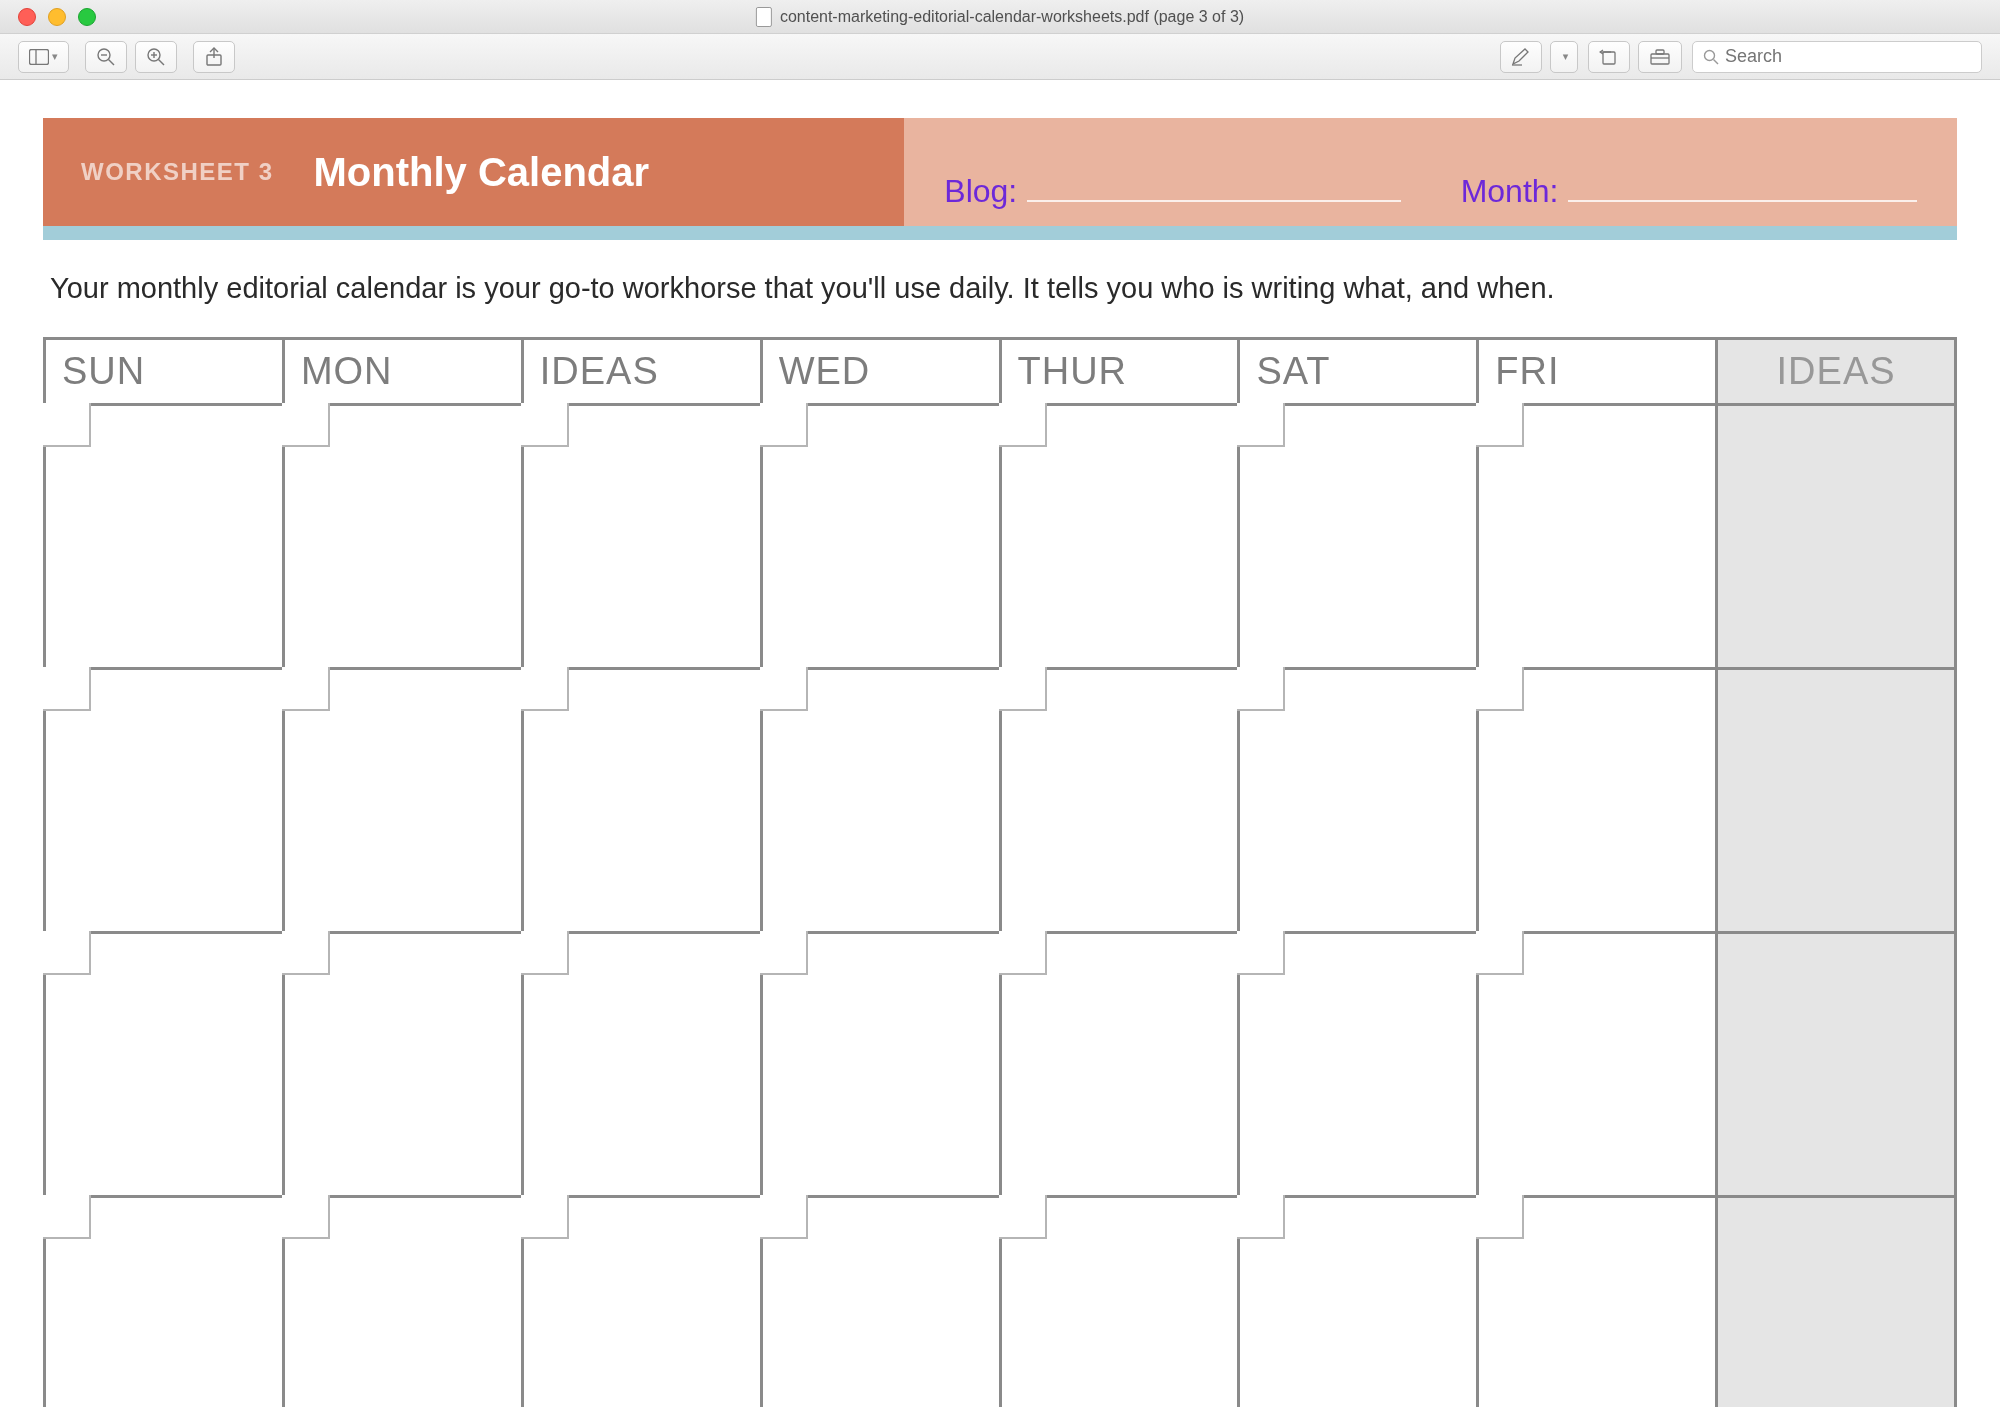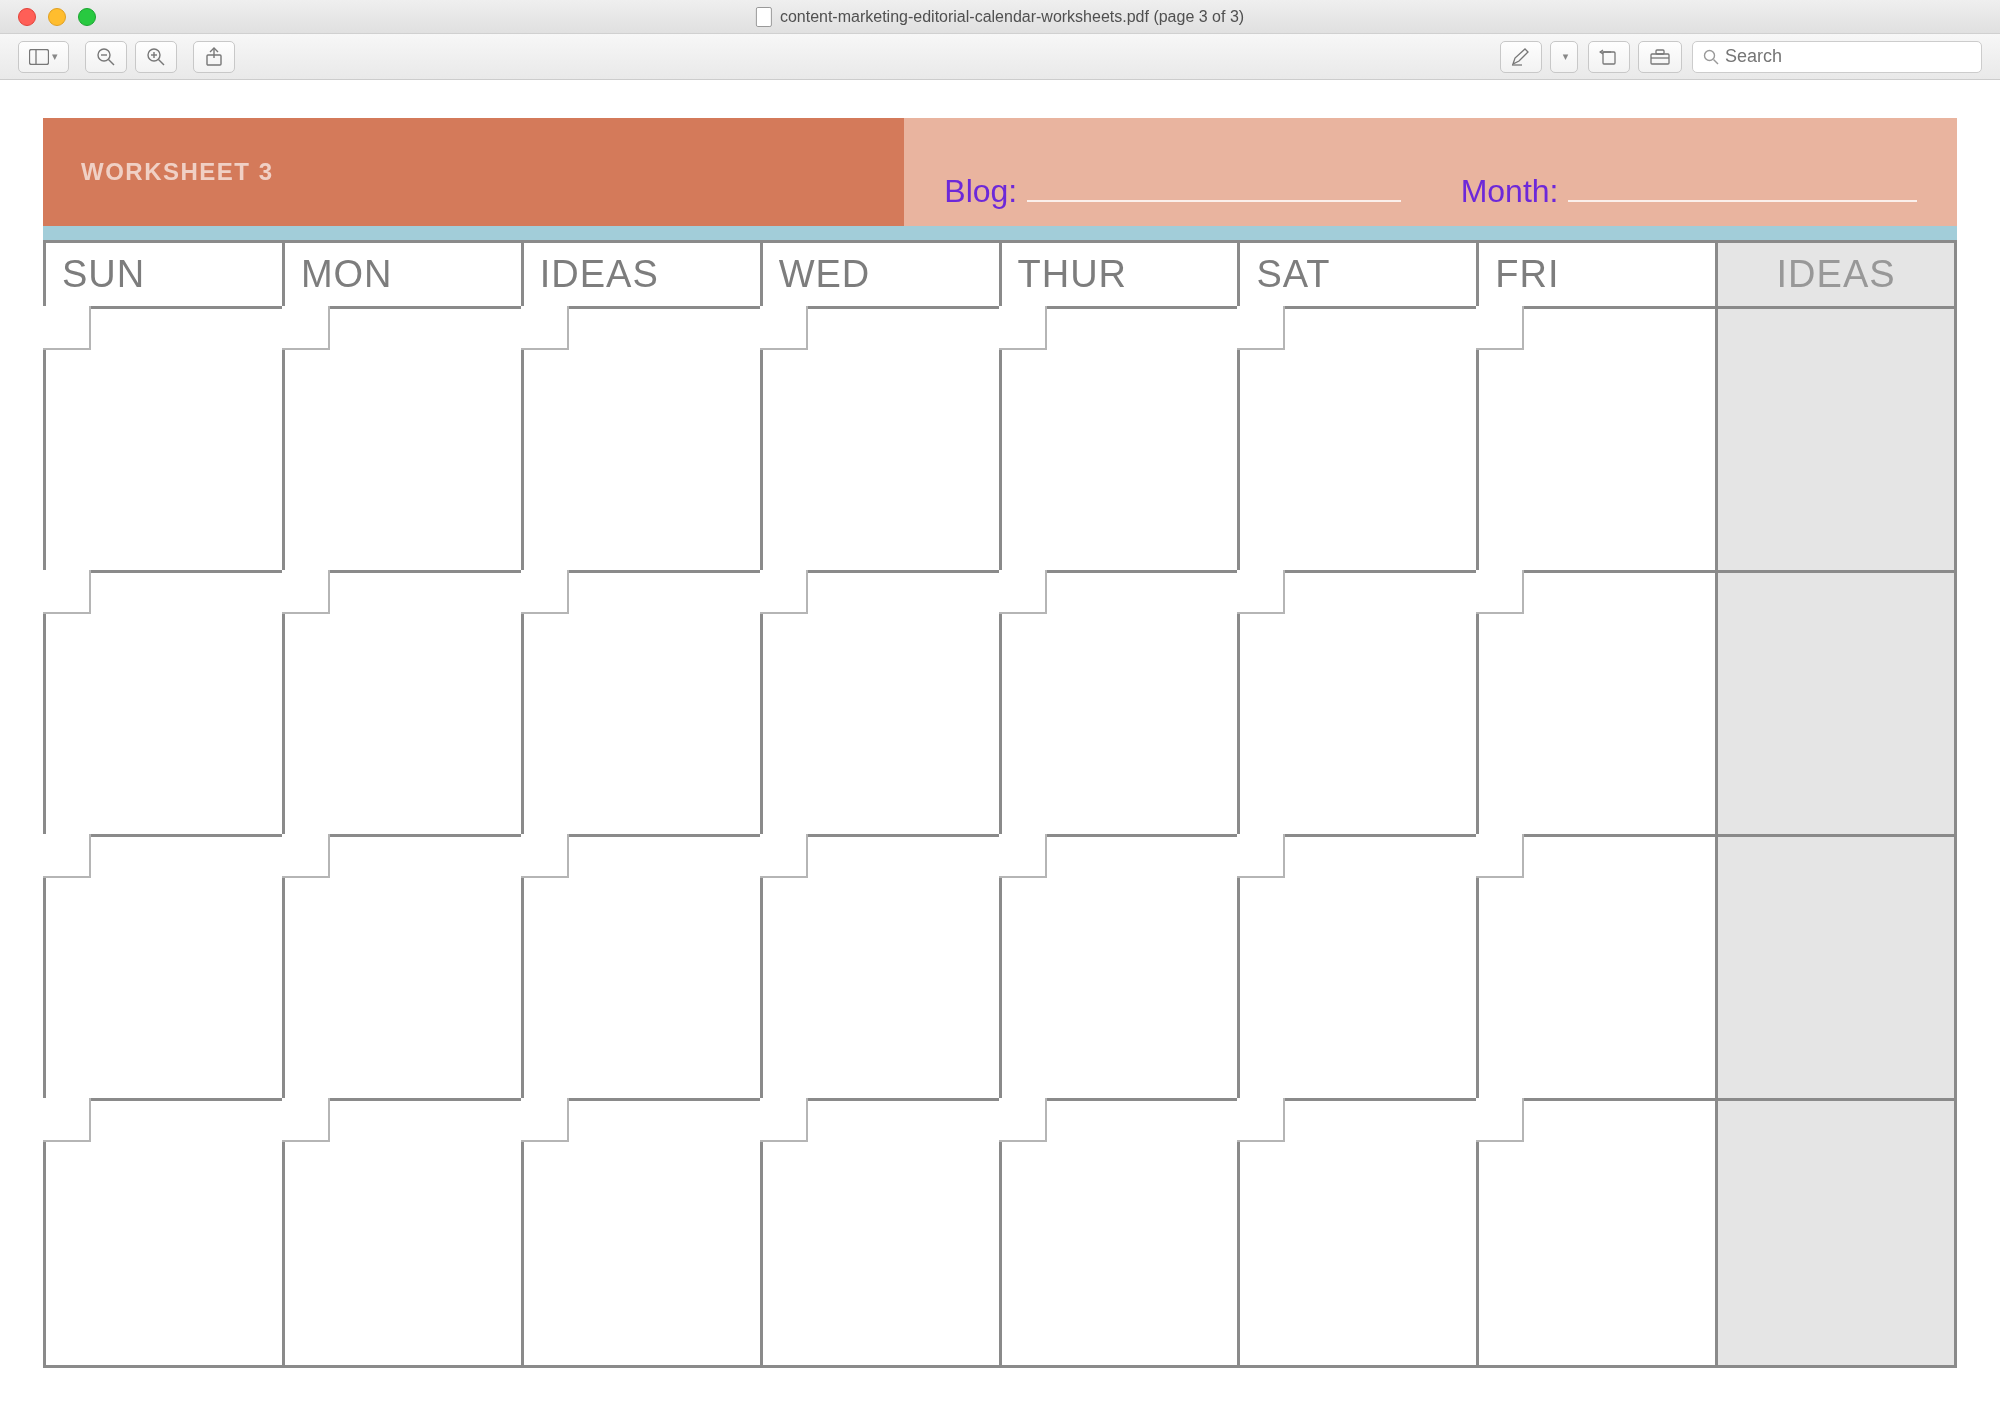--- a/index.html
+++ b/index.html
@@ -311,33 +311,35 @@
       </svg>
     <input class="search-input" placeholder="Search" style="">
   </div>
 </div>
 
 <div class="content-area">
   <div class="document">
     <div class="banner">
       <div class="banner-left">
         <span class="worksheet-label">WORKSHEET 3</span>
+        <span class="doc-title">Monthly Calendar</span>
       </div>
       <div class="banner-right">
         <div class="field-group">
           <span class="field-label">Blog:</span>
           <span class="field-line"></span>
         </div>
         <div class="field-group">
           <span class="field-label">Month:</span>
           <span class="field-line"></span>
         </div>
       </div>
     </div>
     <div class="blue-bar"></div>
+    <div class="intro-text">Your monthly editorial calendar is your go-to workhorse that you'll use daily. It tells you who is writing what, and when.</div>
 
     <div class="calendar">
       <div class="cal-head-row">
         <div class="cal-head">SUN</div>
         <div class="cal-head">MON</div>
         <div class="cal-head">IDEAS</div>
         <div class="cal-head">WED</div>
         <div class="cal-head">THUR</div>
         <div class="cal-head">SAT</div>
         <div class="cal-head">FRI</div>

